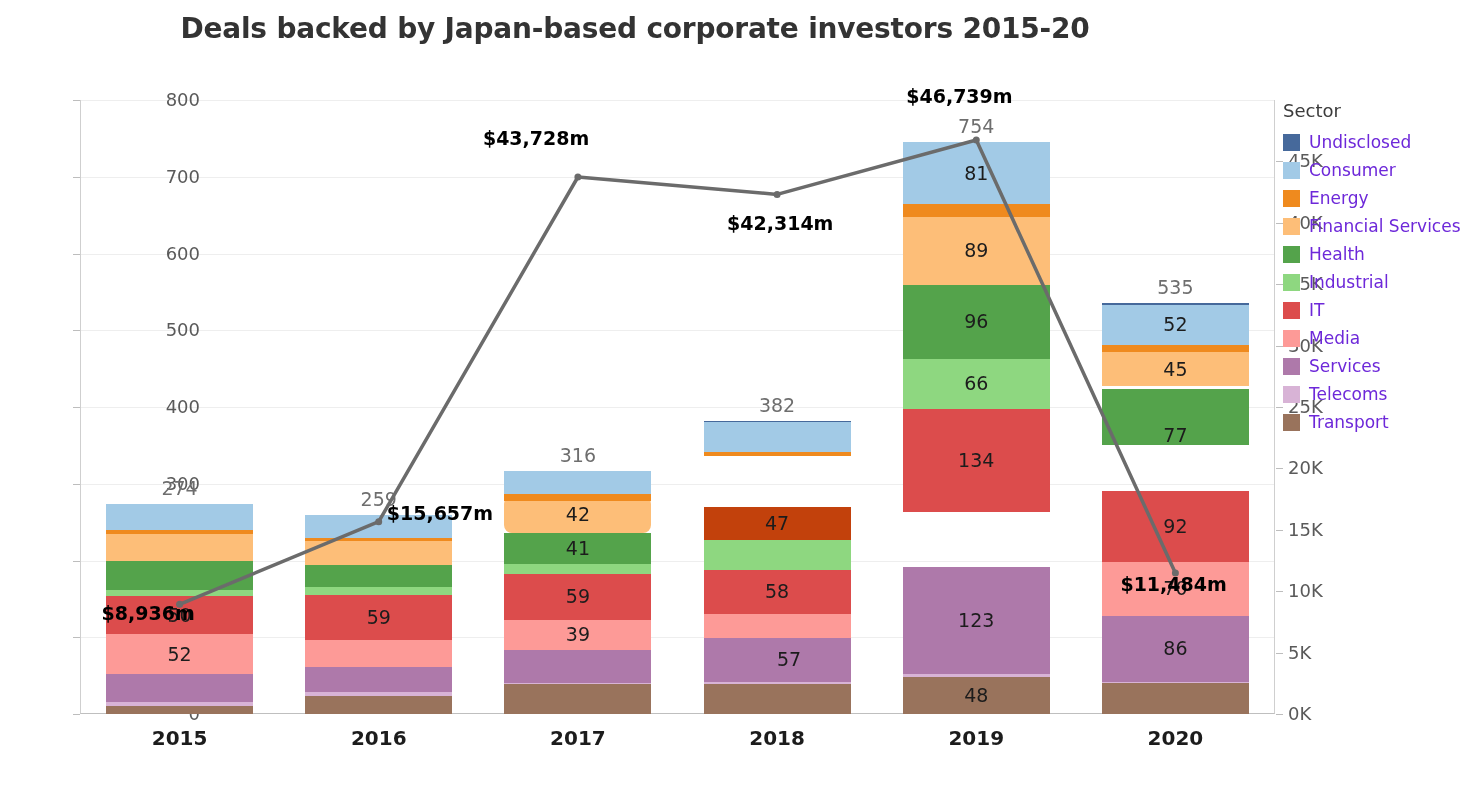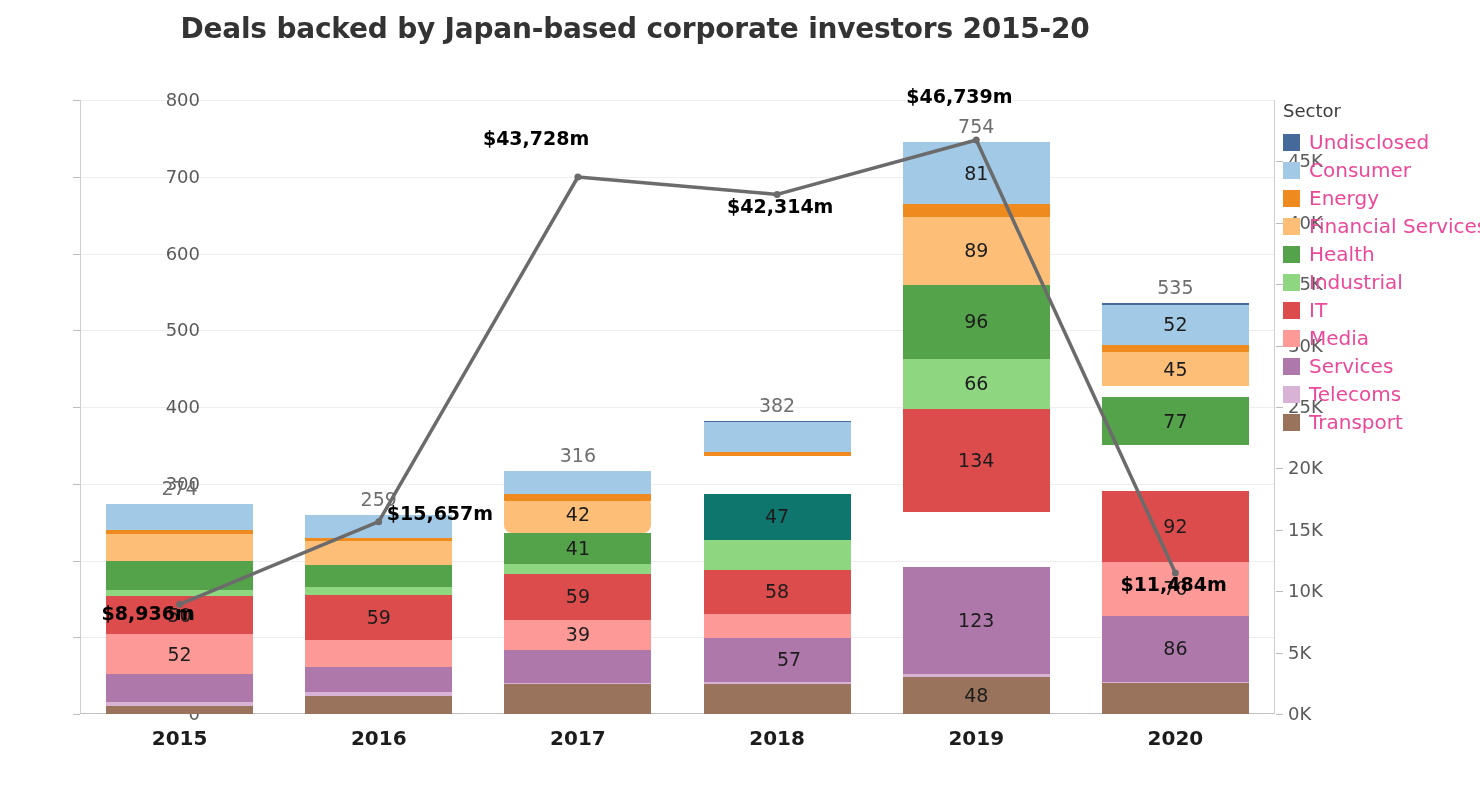--- a/index.html
+++ b/index.html
@@ -122,22 +122,22 @@
     display: flex;
     align-items: center;
     height: 28px;
   }
   .legend-swatch {
     width: 17px; height: 17px;
     flex: 0 0 17px;
     margin-right: 9px;
   }
   .legend-label {
-    font-size: 20px;
-    color: #ec4899;
+    font-size: 17px;
+    color: #6d28d9;
     white-space: nowrap;
     text-align: center;
   }
 </style>
 </head>
 <body>
 
 <div id="chart-root">
 
   <div class="chart-title">Deals backed by Japan-based corporate investors 2015-20</div>
@@ -254,21 +254,21 @@
         <div class="seg" style="height: 29.9325px; bottom: 0px; background: rgb(153, 115, 92);"></div>
         <div class="seg" style="height: 2.3025px; bottom: 29.9325px; background: rgb(216, 179, 214);"></div>
         <div class="seg" style="height: 43.7475px; bottom: 32.235px; background: rgb(174, 121, 170); padding-left: 24px;">
           <span class="seg-label">57</span>
         </div>
         <div class="seg" style="height: 23.7925px; bottom: 75.9825px; background: rgb(253, 154, 151);"></div>
         <div class="seg" style="height: 44.515px; bottom: 99.775px; background: rgb(220, 76, 76);">
           <span class="seg-label">58</span>
         </div>
         <div class="seg" style="height: 29.9325px; bottom: 144.29px; background: rgb(142, 215, 128);"></div>
-        <div class="seg" style="height: 46px; bottom: 174.222px; background: #0f766e;">
+        <div class="seg" style="height: 33px; bottom: 174.222px; background: #c2410c;">
           <span class="seg-label">47</span>
         </div>
         <div class="seg" style="height: 3.8375px; bottom: 257.88px; background: rgb(239, 138, 30);"></div>
         <div class="seg" style="height: 29.9325px; bottom: 261.717px; background: rgb(162, 202, 230);"></div>
         <div class="seg" style="height: 1.535px; bottom: 291.65px; background: rgb(70, 105, 155);"></div>
         <div class="bar-total" style="bottom: 298.185px;">382</div>
       </div>
       <div class="bar-group" style="left: 902.75px; width: 147px; bottom: 74px; height: 614px;">
         <div class="seg" style="height: 36.84px; bottom: 0px; background: rgb(153, 115, 92);">
           <span class="seg-label">48</span>
@@ -300,21 +300,21 @@
         <div class="seg" style="height: 1.535px; bottom: 30.7px; background: rgb(216, 179, 214);"></div>
         <div class="seg" style="height: 66.005px; bottom: 32.235px; background: rgb(174, 121, 170);">
           <span class="seg-label">86</span>
         </div>
         <div class="seg" style="height: 53.725px; bottom: 98.24px; background: rgb(253, 154, 151);">
           <span class="seg-label">70</span>
         </div>
         <div class="seg" style="height: 70.61px; bottom: 151.965px; background: rgb(220, 76, 76);">
           <span class="seg-label">92</span>
         </div>
-        <div class="seg" style="height: 48px; bottom: 268.625px; background: rgb(84, 163, 75);">
+        <div class="seg" style="height: 56px; bottom: 268.625px; background: rgb(84, 163, 75); align-items: flex-end;">
           <span class="seg-label">77</span>
         </div>
         <div class="seg" style="height: 34.5375px; bottom: 327.722px; background: rgb(253, 190, 120);">
           <span class="seg-label">45</span>
         </div>
         <div class="seg" style="height: 6.9075px; bottom: 362.26px; background: rgb(239, 138, 30);"></div>
         <div class="seg" style="height: 39.91px; bottom: 369.167px; background: rgb(162, 202, 230);">
           <span class="seg-label">52</span>
         </div>
         <div class="seg" style="height: 1.535px; bottom: 409.077px; background: rgb(70, 105, 155);"></div>
@@ -337,21 +337,21 @@
       <circle cx="378.7" cy="521.7" r="3.5" fill="#6b6b6b"></circle>
       <circle cx="577.9" cy="177.0" r="3.5" fill="#6b6b6b"></circle>
       <circle cx="777.1" cy="194.4" r="3.5" fill="#6b6b6b"></circle>
       <circle cx="976.3" cy="140.0" r="3.5" fill="#6b6b6b"></circle>
       <circle cx="1175.4" cy="573.0" r="3.5" fill="#6b6b6b"></circle>
     </svg>
   <div id="line-annots">
       <div class="value-annot" style="left: 101.583px; top: 602.266px;">$8,936m</div>
       <div class="value-annot" style="left: 386.75px; top: 501.732px;">$15,657m</div>
       <div class="value-annot" style="left: 482.917px; top: 127.02px;">$43,728m</div>
-      <div class="value-annot" style="left: 727.083px; top: 195px;">$42,314m</div>
+      <div class="value-annot" style="left: 727.083px; top: 212px;">$42,314m</div>
       <div class="value-annot" style="left: 906.25px; top: 85.0451px;">$46,739m</div>
       <div class="value-annot" style="left: 1120.42px; top: 572.976px;">$11,484m</div>
     </div>
 
   <div class="legend">
     <div class="legend-title">Sector</div>
     <div id="legend-items">
         <div class="legend-item">
           <span class="legend-swatch" style="background: rgb(70, 105, 155);"></span>
           <span class="legend-label">Undisclosed</span>

